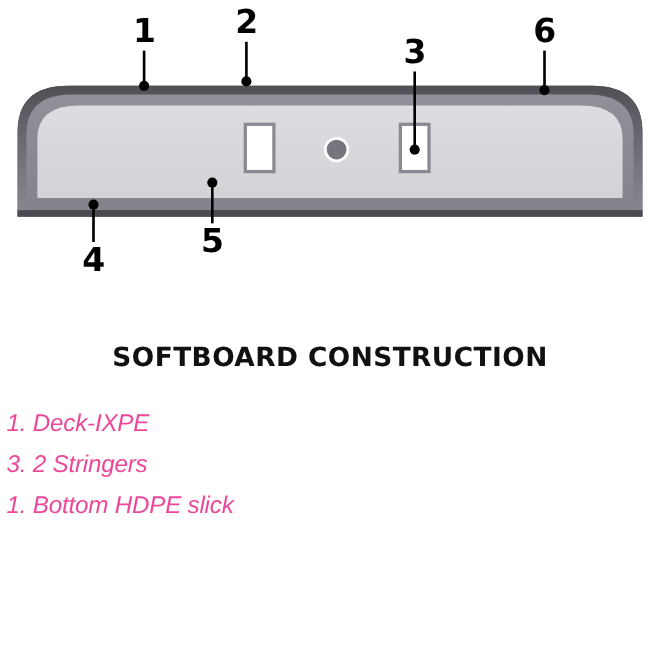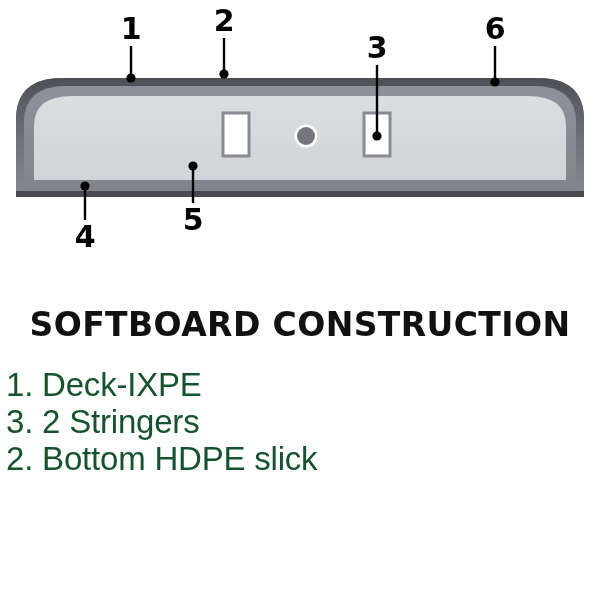--- a/index.html
+++ b/index.html
@@ -49,39 +49,40 @@
   #text-block {
     position: absolute;
     left: 0;
     top: 290px;
     width: 600px;
   }
   #title {
     text-align: center;
     font-family: "DejaVu Sans", sans-serif;
     font-weight: bold;
-    font-size: 33px;
+    font-size: 24px;
     line-height: 38px;
     letter-spacing: 0.4px;
     color: #111111;
     margin: 0;
     padding-top: 16px;
   }
   #legend-list {
     list-style: none;
     margin: 0;
     padding: 22px 0 0 6px;
   }
   #legend-list li {
     font-family: "Liberation Sans", sans-serif;
-    font-size: 33px;
+    font-size: 22px;
     line-height: 37px;
-    color: #14532d;
+    color: #ec4899;
     white-space: nowrap;
     letter-spacing: -0.2px;
+    font-style: italic;
   }
 </style>
 </head>
 <body>
 
 <div id="diagram-area">
 
   <svg id="board-svg" viewBox="0 0 600 290">
     <defs>
       <linearGradient id="topRimGrad" x1="0" y1="0" x2="0" y2="1">
@@ -149,15 +150,15 @@
   <div class="callout-number" style="left:85px; top:222px;">4</div>
   <div class="callout-number" style="left:193px; top:205px;">5</div>
 </div>
 
 <div id="text-block">
   <h1 id="title">SOFTBOARD CONSTRUCTION</h1>
 
   <ul id="legend-list">
     <li>1. Deck-IXPE</li>
     <li>3. 2 Stringers</li>
-    <li>2. Bottom HDPE slick</li>
+    <li>1. Bottom HDPE slick</li>
   </ul>
 </div>
 
 </body></html>

